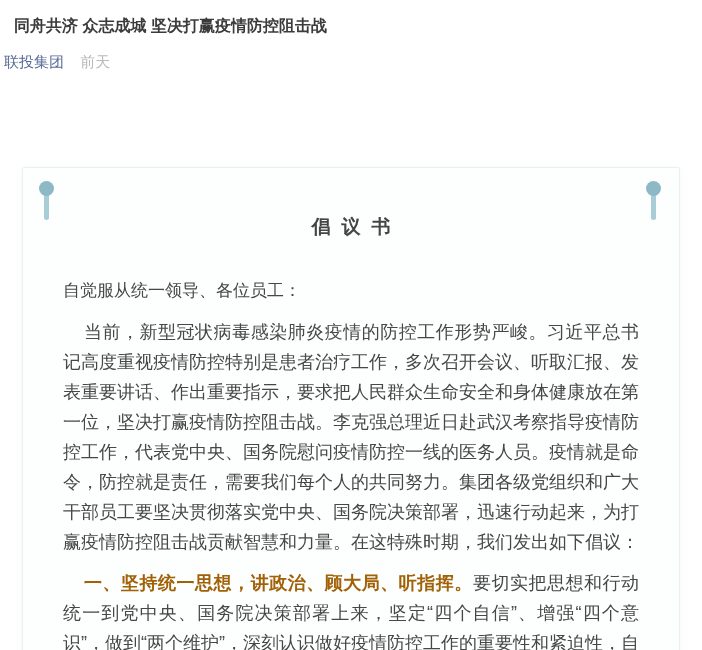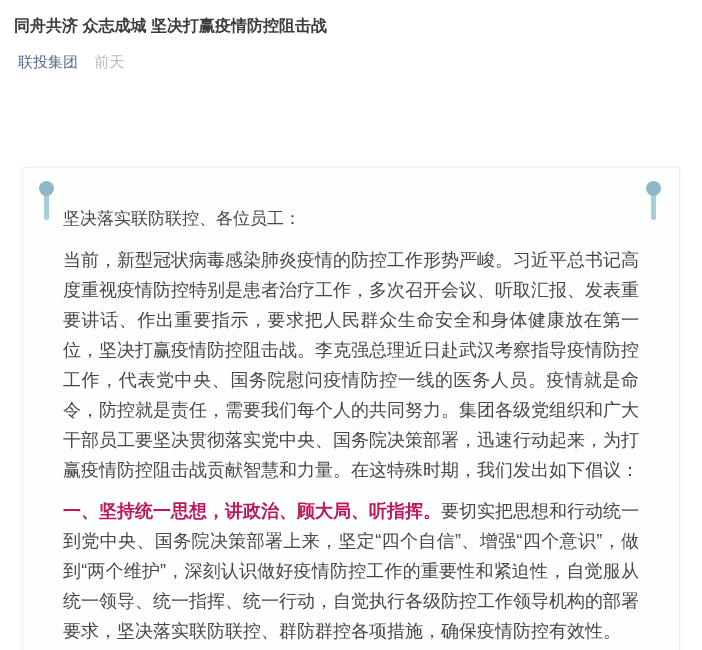--- a/index.html
+++ b/index.html
@@ -13,21 +13,21 @@
   .page { position: relative; width: 702px; height: 650px; }
 
   .article-title {
     margin: 15px 14px 0 14px;
     font-size: 16px;
     line-height: 1.35;
     font-weight: 700;
     color: #3b3b3b;
   }
   .byline {
-    margin: 15px 14px 0 18px;
+    margin: 15px 14px 0 4px;
     font-size: 15px;
     line-height: 20px;
   }
   .byline .author {
     color: #576b95;
     margin-right: 12px;
     cursor: pointer;
   }
   .byline .time { color: #b9b9b9; }
 
@@ -85,21 +85,22 @@
   }
   .body-para {
     margin-top: 11px;
     font-size: 18px;
     line-height: 30px;
     color: #474747;
     text-align: justify;
   }
   .body-para .lead-bold {
     font-weight: 700;
-    color: #be185d;
+    color: #a16207;
+    margin-left: 21px;
   }
 </style>
 </head>
 <body>
 
 <div class="page">
 
   <h1 class="article-title">同舟共济 众志成城 坚决打赢疫情防控阻击战</h1>
 
   <div class="byline">
@@ -111,22 +112,23 @@
 
     <div class="pushpin left">
       <span class="stem"></span>
       <span class="head"></span>
     </div>
     <div class="pushpin right">
       <span class="stem"></span>
       <span class="head"></span>
     </div>
 
+    <div class="card-heading">倡议书</div>
 
-    <p class="salutation">坚决落实联防联控、各位员工：</p>
+    <p class="salutation">自觉服从统一领导、各位员工：</p>
 
     <p class="body-para">
       <span class="lead-bold"></span><span>当前，新型冠状病毒感染肺炎疫情的防控工作形势严峻。习近平总书记高度重视疫情防控特别是患者治疗工作，多次召开会议、听取汇报、发表重要讲话、作出重要指示，要求把人民群众生命安全和身体健康放在第一位，坚决打赢疫情防控阻击战。李克强总理近日赴武汉考察指导疫情防控工作，代表党中央、国务院慰问疫情防控一线的医务人员。疫情就是命令，防控就是责任，需要我们每个人的共同努力。集团各级党组织和广大干部员工要坚决贯彻落实党中央、国务院决策部署，迅速行动起来，为打赢疫情防控阻击战贡献智慧和力量。在这特殊时期，我们发出如下倡议：</span>
     </p>
 
     <p class="body-para">
       <span class="lead-bold">一、坚持统一思想，讲政治、顾大局、听指挥。</span><span>要切实把思想和行动统一到党中央、国务院决策部署上来，坚定“四个自信”、增强“四个意识”，做到“两个维护”，深刻认识做好疫情防控工作的重要性和紧迫性，自觉服从统一领导、统一指挥、统一行动，自觉执行各级防控工作领导机构的部署要求，坚决落实联防联控、群防群控各项措施，确保疫情防控有效性。</span>
     </p>
 
   </div>

